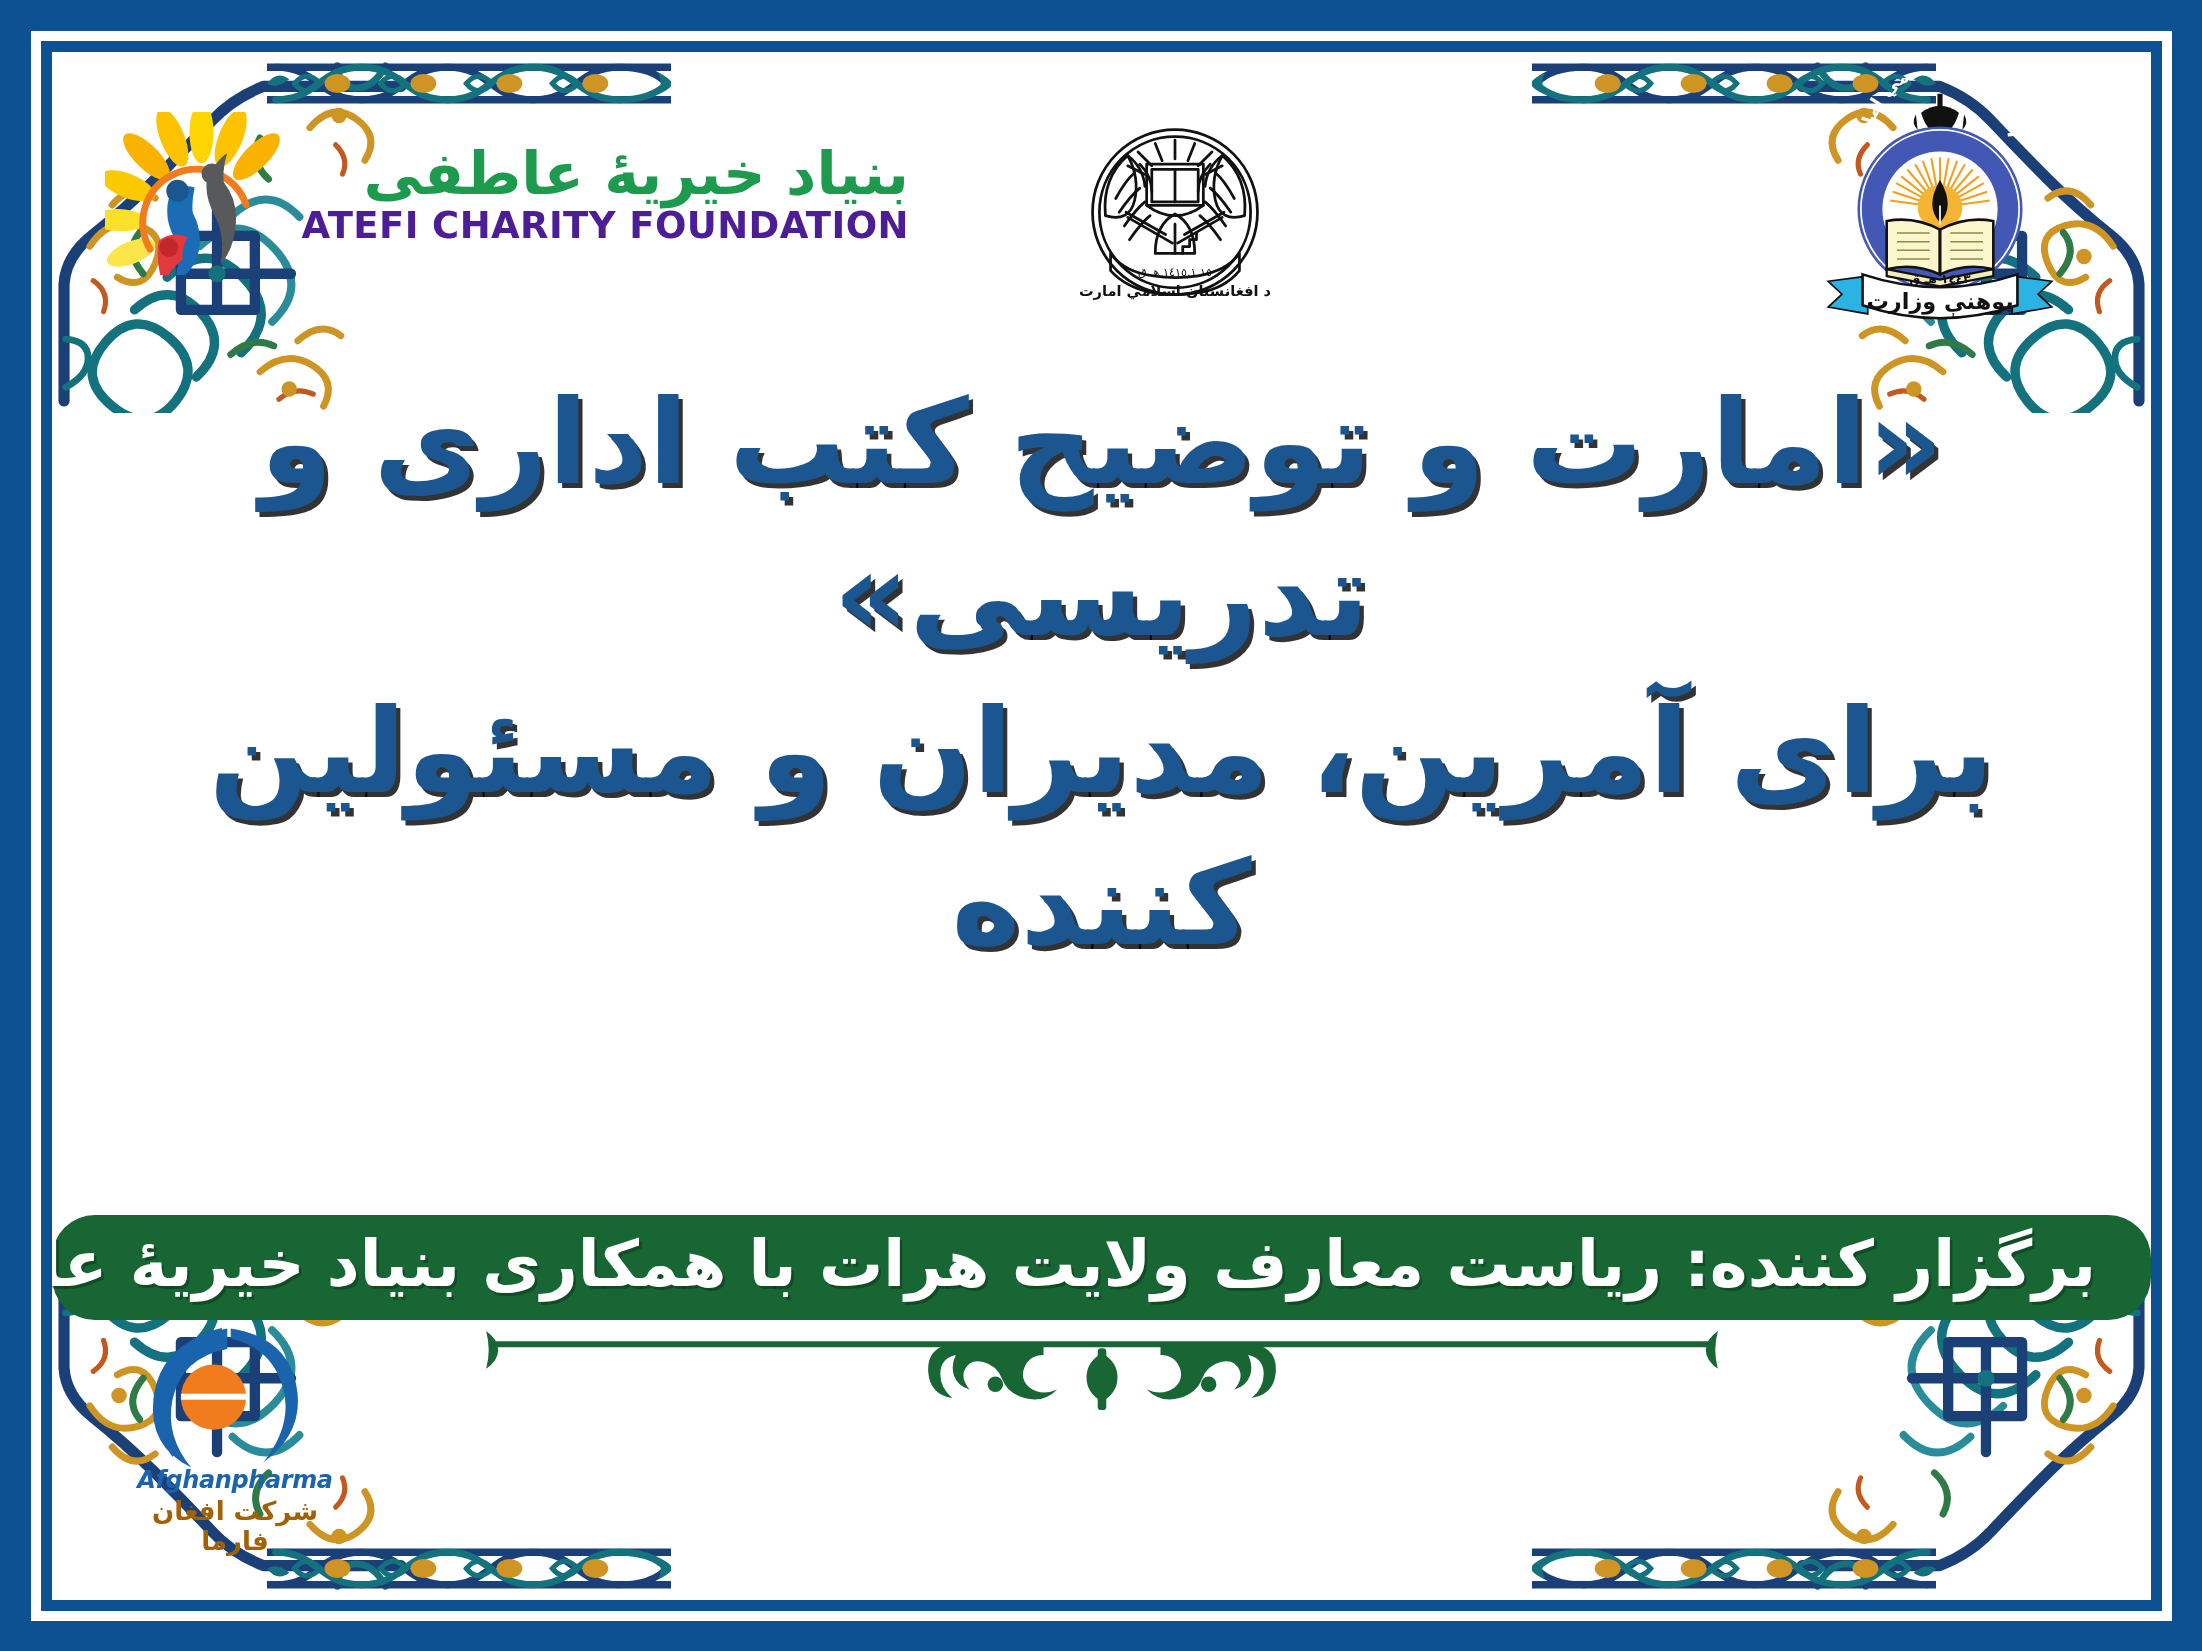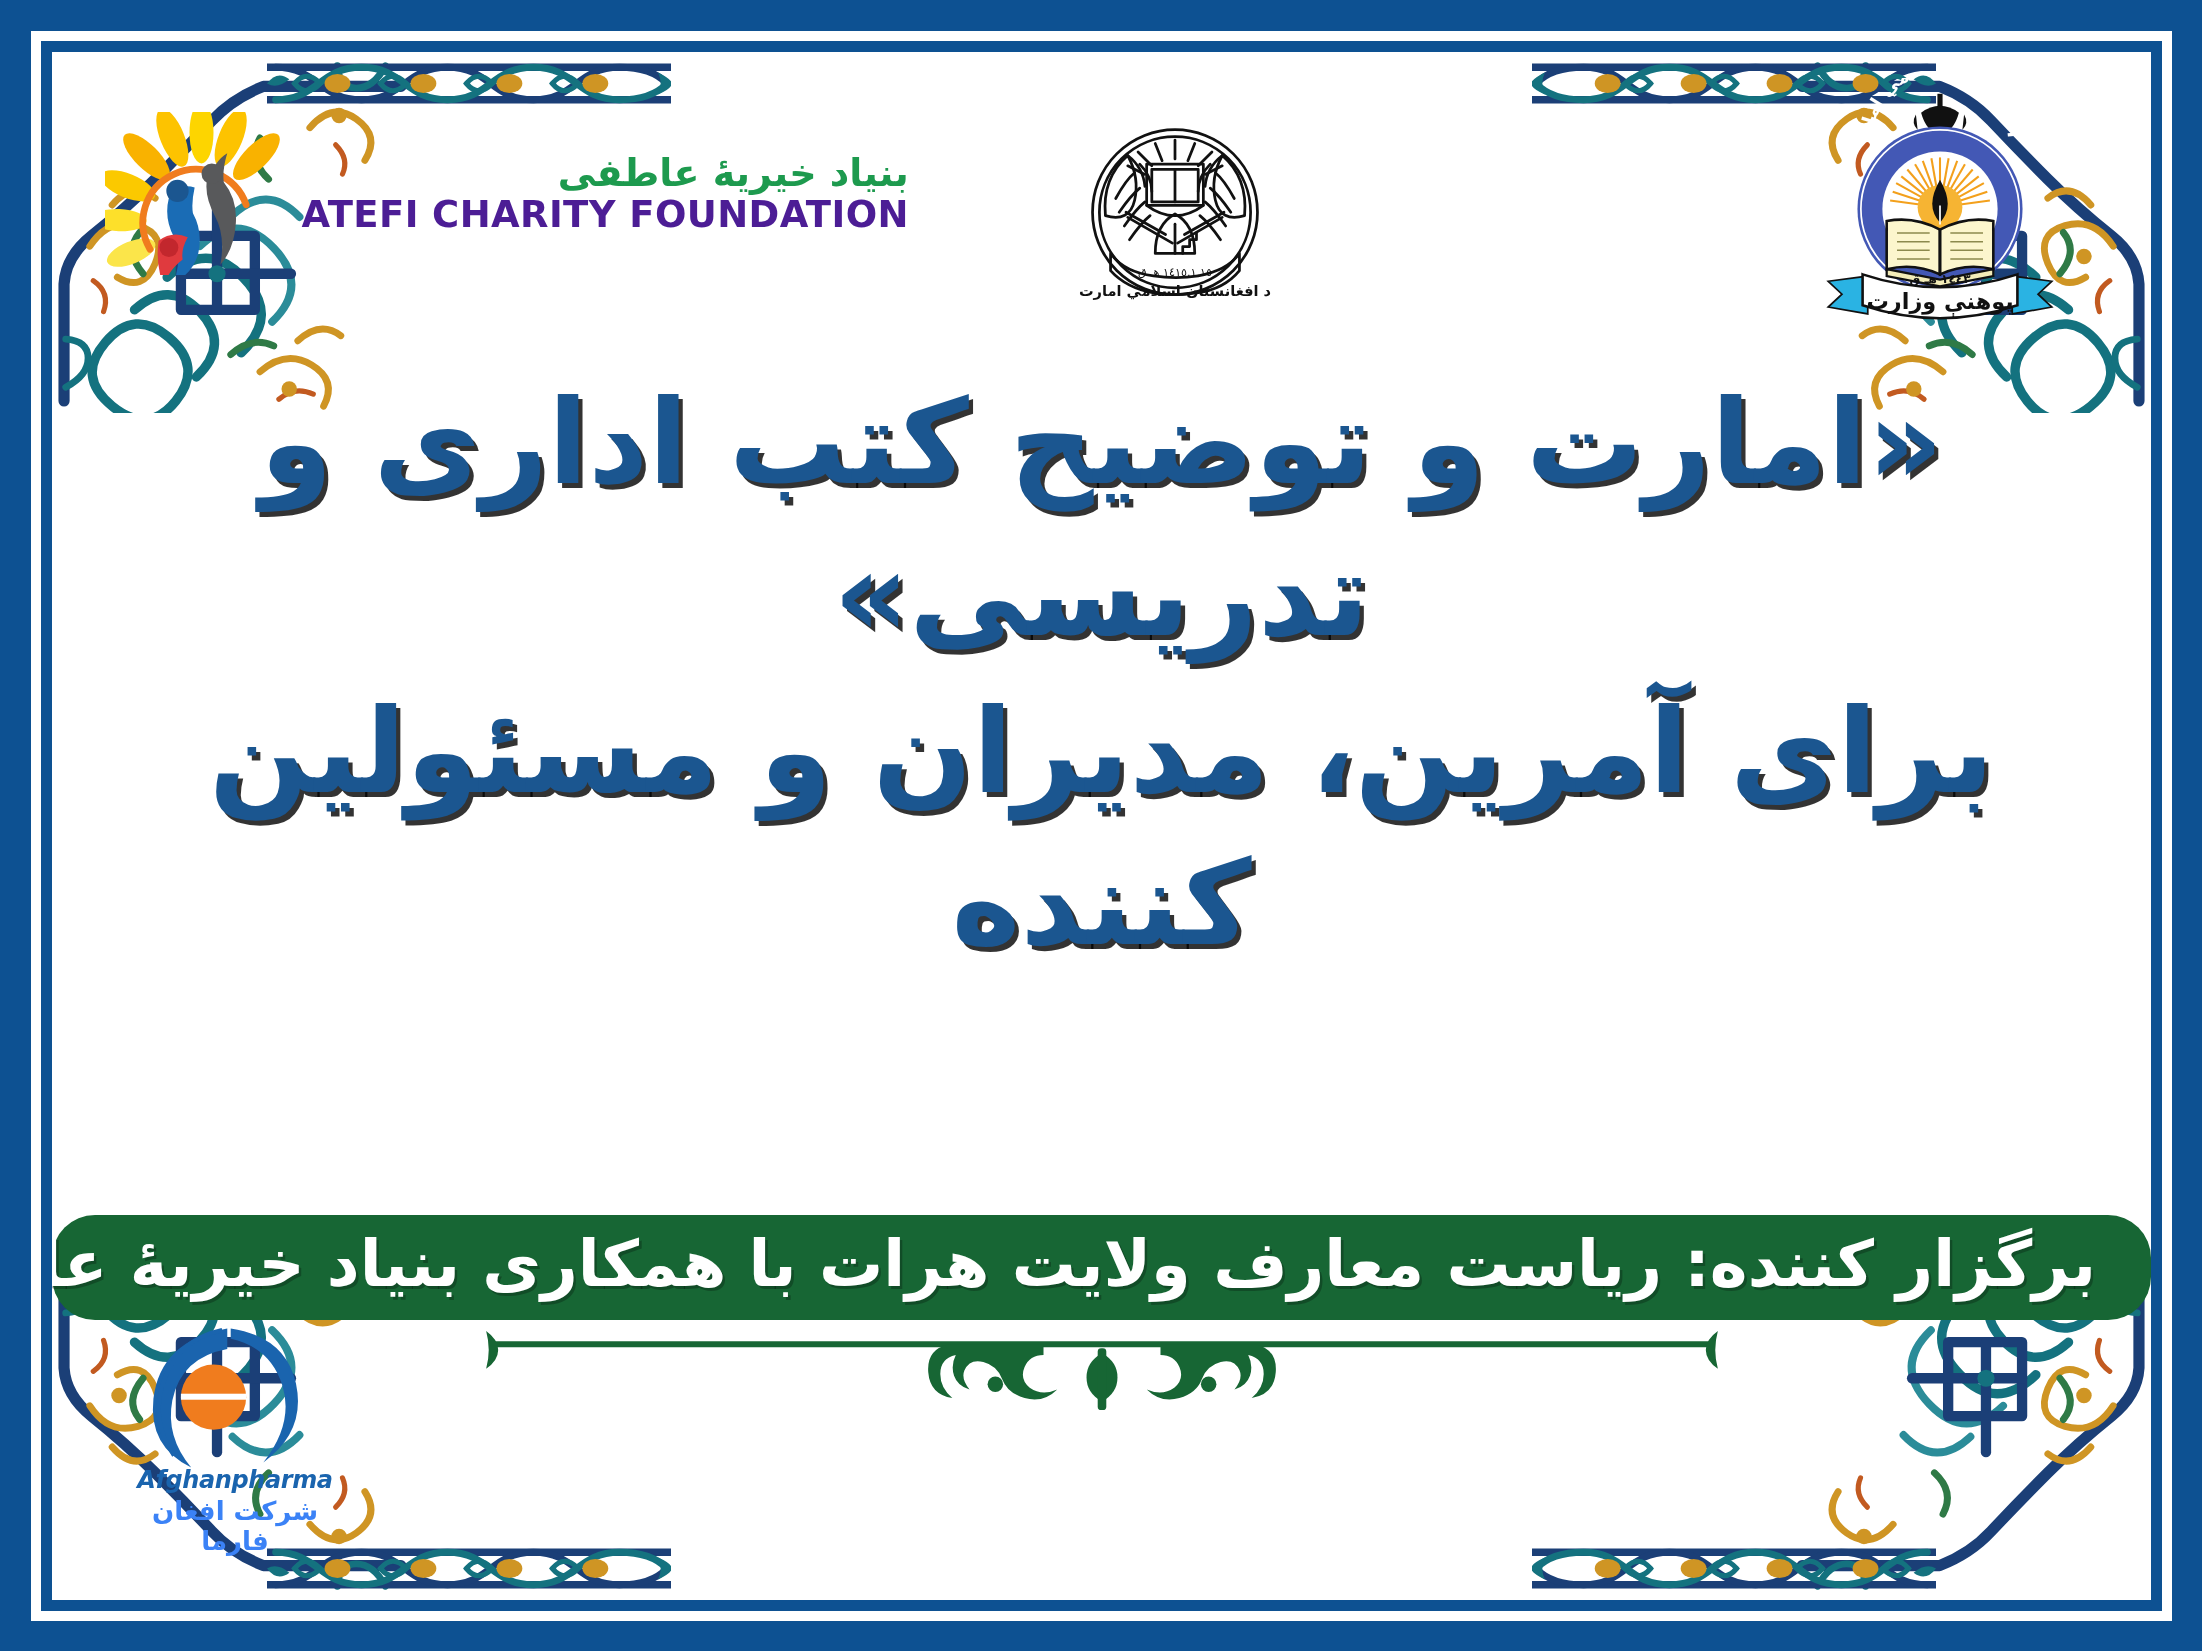--- a/index.html
+++ b/index.html
@@ -48,39 +48,39 @@
   .band-bot-l{left:215px;bottom:5.2px;width:404px;transform:scaleY(-1);}
   .band-top-r{right:215px;top:5.2px;width:404px;transform:scaleX(-1);}
   .band-bot-r{right:215px;bottom:5.2px;width:404px;transform:scale(-1,-1);}
 
   
   .logo-atefi{position:absolute;left:53px;top:60px;display:flex;align-items:center;gap:15.5px;direction:ltr;}
   .sunburst{position:relative;width:181px;height:163px;flex:0 0 auto;}
   .sunburst svg{width:100%;height:100%;display:block;}
   .atefi-text{display:flex;flex-direction:column;align-items:flex-end;line-height:1;}
   .atefi-fa{
-    font-size:38px;font-weight:bold;color:#1d9a4e;direction:rtl;
+    font-size:59px;font-weight:bold;color:#1d9a4e;direction:rtl;
     letter-spacing:-0.9px;white-space:nowrap;
   }
   .atefi-en{
     font-size:37px;font-weight:bold;color:#4c1d95;direction:ltr;
     letter-spacing:0.4px;white-space:nowrap;margin-top:4px;
   }
 
   .logo-emblem{position:absolute;left:1024px;top:64px;width:198px;height:189px;}
   .logo-emblem svg{width:100%;height:100%;display:block;}
 
   .logo-moe{position:absolute;right:82px;top:26px;width:258px;height:250px;}
   .logo-moe svg{width:100%;height:100%;display:block;}
 
   .logo-pharma{position:absolute;left:67px;bottom:60px;width:232px;height:215px;text-align:center;}
   .pharma-mark{width:232px;height:146px;}
   .pharma-mark svg{width:100%;height:100%;display:block;}
   .pharma-en{font-size:24px;font-weight:bold;font-style:italic;color:#1a64ae;direction:ltr;margin-top:-5.2px;letter-spacing:-0.4px;}
-  .pharma-fa{font-size:26px;font-weight:bold;color:#3b82f6;direction:rtl;margin-top:1.7px;}
+  .pharma-fa{font-size:26px;font-weight:bold;color:#a16207;direction:rtl;margin-top:1.7px;}
 
   
   .main{
     position:absolute;left:0;right:0;top:284px;
     text-align:center;direction:rtl;
   }
   .title-green{
     font-size:129px;font-weight:bold;color:#176634;
     line-height:1.18;letter-spacing:-1.7px;
     text-shadow:4.3px 5.2px 0 rgba(0,0,0,0.82);

